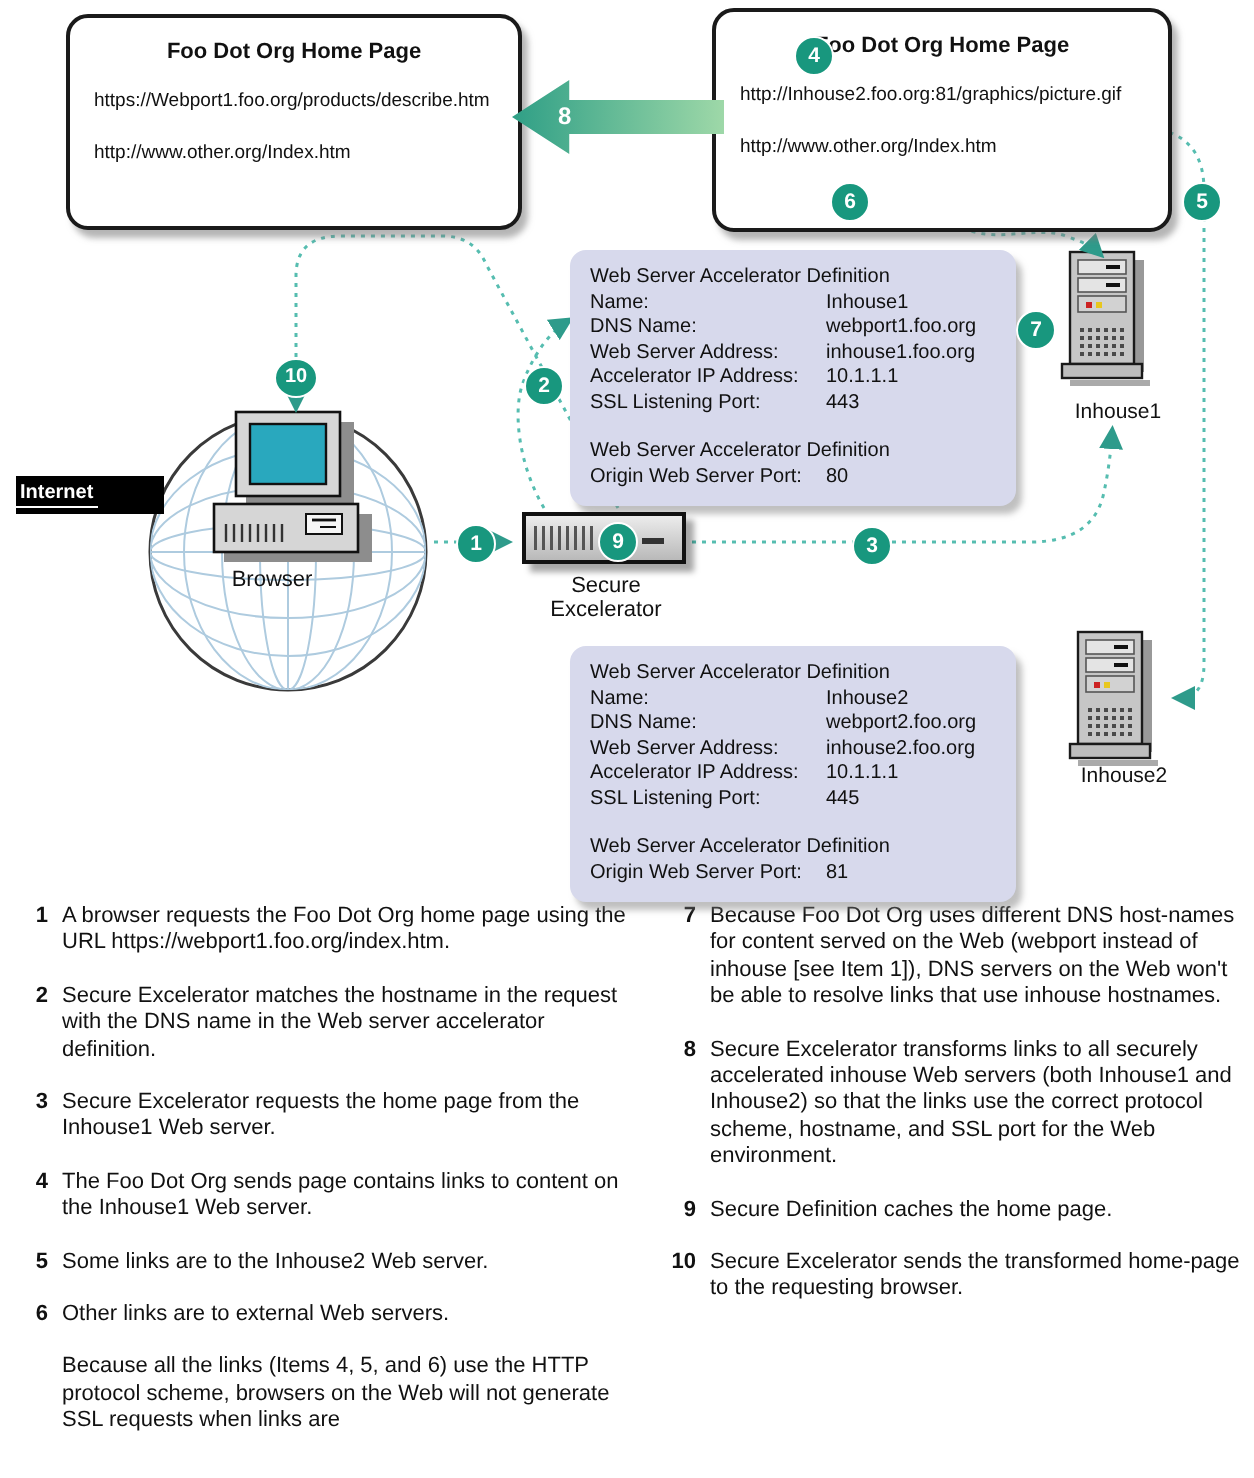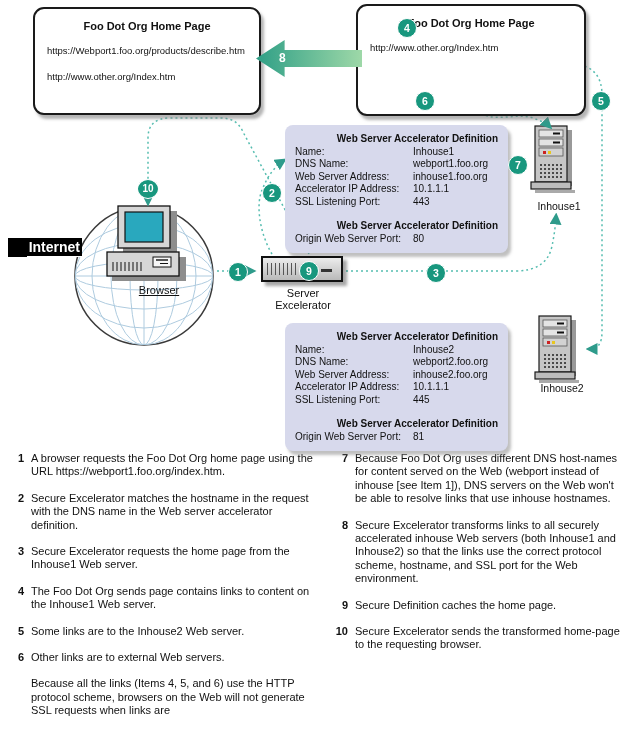--- a/index.html
+++ b/index.html
@@ -15,38 +15,38 @@
   .pb-title { text-align:center; font-weight:bold; font-size:11px; margin-bottom:13px; }
   .pb-url { font-size:9.5px; margin-bottom:15px; white-space:nowrap; }
   #left-page-box  { left:33px; top:7px; width:228px; height:108px; }
   #right-page-box { left:356px; top:4px; width:230px; height:112px; }
 
   .defbox { position:absolute; left:285px; width:223px; background:#D7D9EC; border-radius:8px;
             box-shadow:3px 4px 3px rgba(130,130,130,.5); padding:8px 10px; box-sizing:border-box;
             font-size:10px; line-height:12.5px; z-index:2; }
   #defbox-1 { top:125px; }
   #defbox-2 { top:323px; }
-  .d-title { font-weight:bold;text-align:right; }
+  .d-title { font-weight:normal; }
   .defrow { display:flex; }
   .dl { width:118px; flex-shrink:0; }
   .def-gap { height:12px; }
 
   .badge { position:absolute; width:18px; height:18px; border-radius:50%; background:#18977E; color:#fff;
            font-weight:bold; font-size:10.5px; line-height:1; display:flex; align-items:center; justify-content:center;
            z-index:5; border:1.5px solid #fff; box-sizing:content-box; }
   .badge.wide { width:20px; font-size:10px; }
 
   #green-arrow { position:absolute; left:256px; top:40px; width:106px; height:37px; z-index:3;
                  background:linear-gradient(90deg,#2F9F86,#9ED8A8);
                  clip-path:polygon(0 50%,27% 0,27% 27%,100% 27%,100% 73%,27% 73%,27% 100%); }
   #green-arrow span { position:absolute; left:23px; top:11px; color:#fff; font-weight:bold; font-size:12px; }
 
   .iconlabel { position:absolute; text-align:center; font-size:11px; z-index:4; }
   #internet-label { position:absolute; left:8px; top:238px; width:74px; height:19px; background:#000; color:#fff;
-                    font-weight:bold; font-size:14px; display:flex; align-items:center; justify-content:flex-end; z-index:6; }
+                    font-weight:bold; font-size:10px; display:flex; align-items:center; justify-content:flex-start; z-index:6; }
   #internet-label span { border-bottom:1px solid #fff; padding:0 2px 1px; }
 
   #excelerator-device { position:absolute; left:261px; top:256px; width:82px; height:26px; z-index:3;
                         background:linear-gradient(#ececec,#b9b9b9); border:2px solid #111; box-sizing:border-box;
                         box-shadow:4px 4px 3px rgba(0,0,0,.35); }
   #excelerator-device .vents { position:absolute; left:4px; top:5px; width:30px; height:12px;
       background:repeating-linear-gradient(90deg,#555 0 1.5px,transparent 1.5px 4px); }
   #excelerator-device .slot { position:absolute; right:9px; top:11px; width:11px; height:3px; background:#333; }
 
   
@@ -170,20 +170,21 @@
     </svg>
 
     <div class="pagebox" id="left-page-box">
       <div class="pb-title">Foo Dot Org Home Page</div>
       <div class="pb-url">https://Webport1.foo.org/products/describe.htm</div>
       <div class="pb-url">http://www.other.org/Index.htm</div>
     </div>
 
     <div class="pagebox" id="right-page-box">
       <div class="pb-title">Foo Dot Org Home Page</div>
+      <div class="pb-url">http://Inhouse2.foo.org:81/graphics/picture.gif</div>
       <div class="pb-url">http://www.other.org/Index.htm</div>
     </div>
 
     <div id="green-arrow">
       <span>8</span>
     </div>
 
     <div class="defbox" id="defbox-1">
       <div class="d-title">Web Server Accelerator Definition</div>
       <div class="defrow">
@@ -246,23 +247,23 @@
 
     <div id="internet-label">
         <span>Internet</span>
       </div>
 
     <div id="excelerator-device">
       <div class="vents"></div>
       <div class="slot"></div>
     </div>
 
-    <div class="iconlabel" style="left:119px; top:284px; width:80px;text-decoration:underline;">Browser</div>
+    <div class="iconlabel" style="left:96px; top:284px; width:80px;">Browser</div>
     <div class="iconlabel" style="left:262px; top:287px; width:82px;">
-      <div>Server</div>
+      <div>Secure</div>
       <div>Excelerator</div>
     </div>
     <div class="iconlabel" style="left:528px; top:200px; width:62px; font-size:10.5px;">Inhouse1</div>
     <div class="iconlabel" style="left:531px; top:382px; width:62px; font-size:10.5px;">Inhouse2</div>
 
     <div class="badge" style="left:228px; top:262px;">1</div>
     <div class="badge" style="left:262px; top:183px;">2</div>
     <div class="badge" style="left:426px; top:263px;">3</div>
     <div class="badge" style="left:397px; top:18px;">4</div>
     <div class="badge" style="left:591px; top:91px;">5</div>

